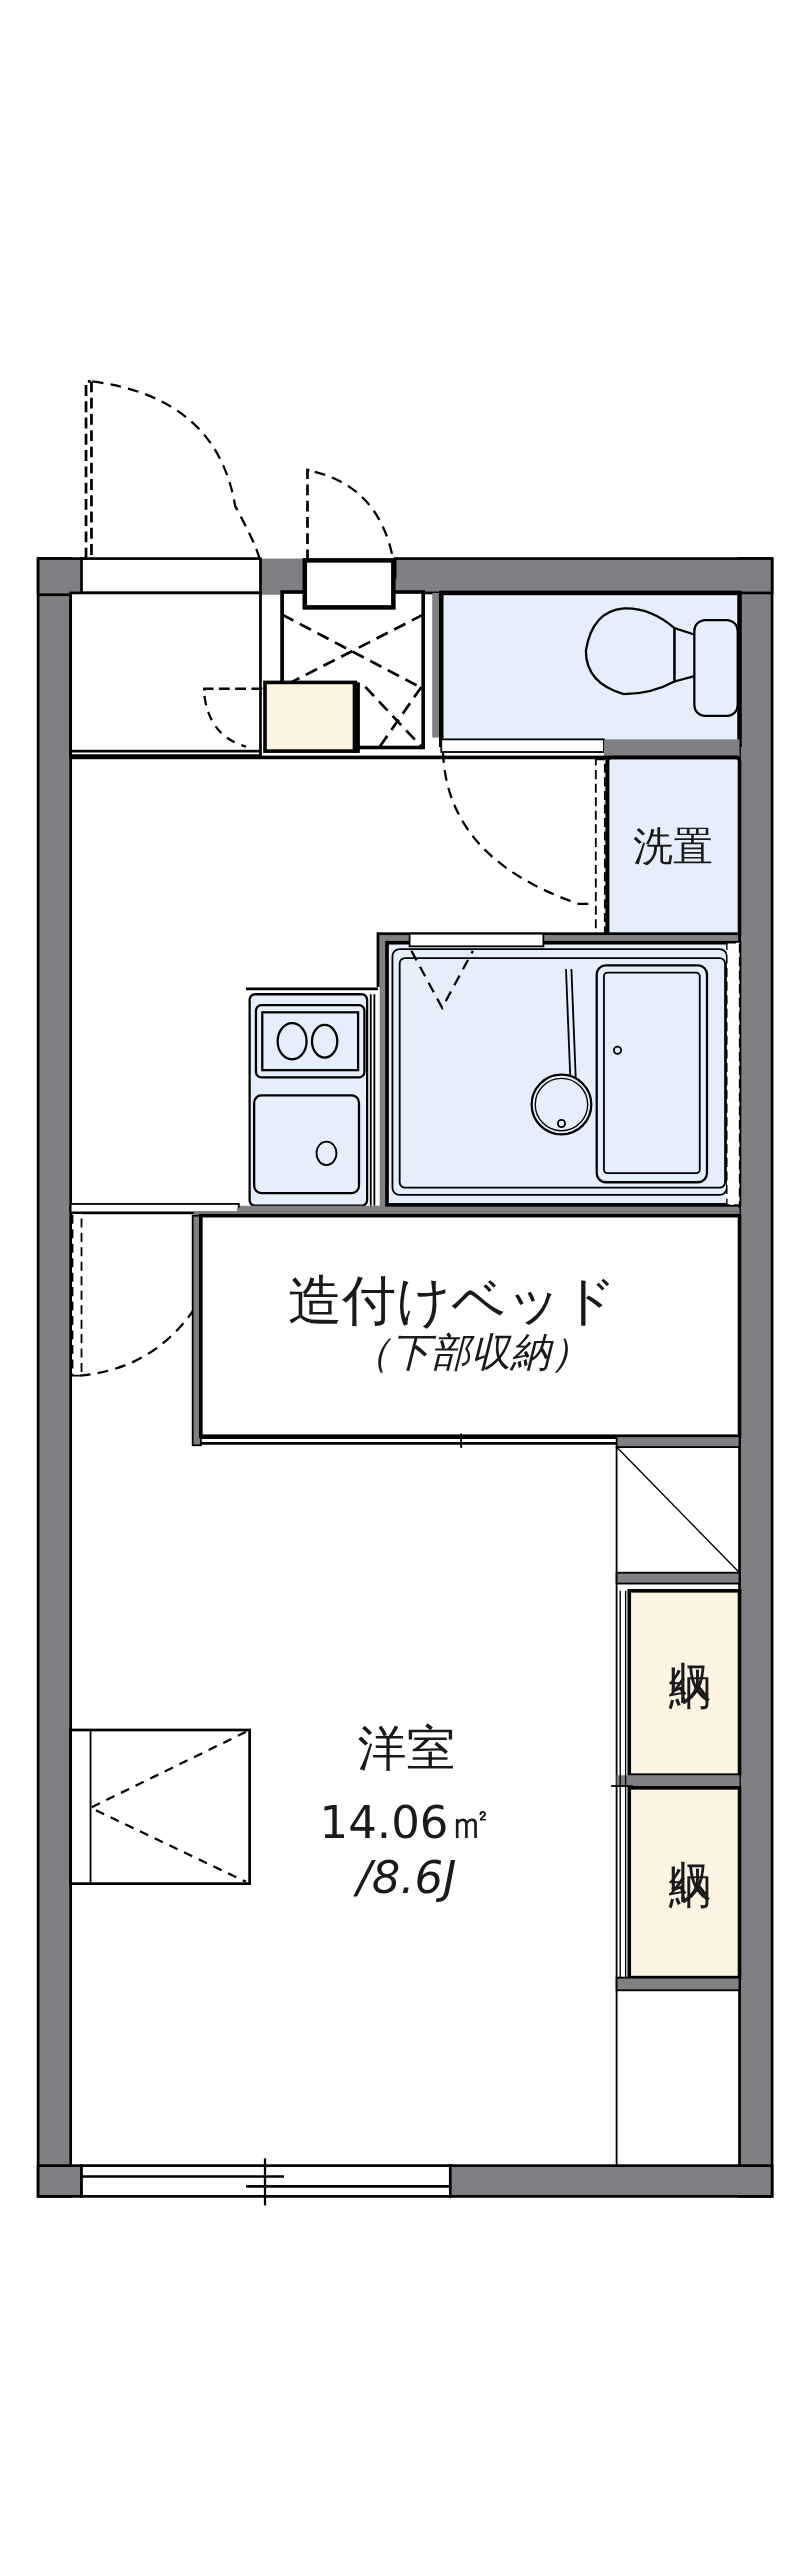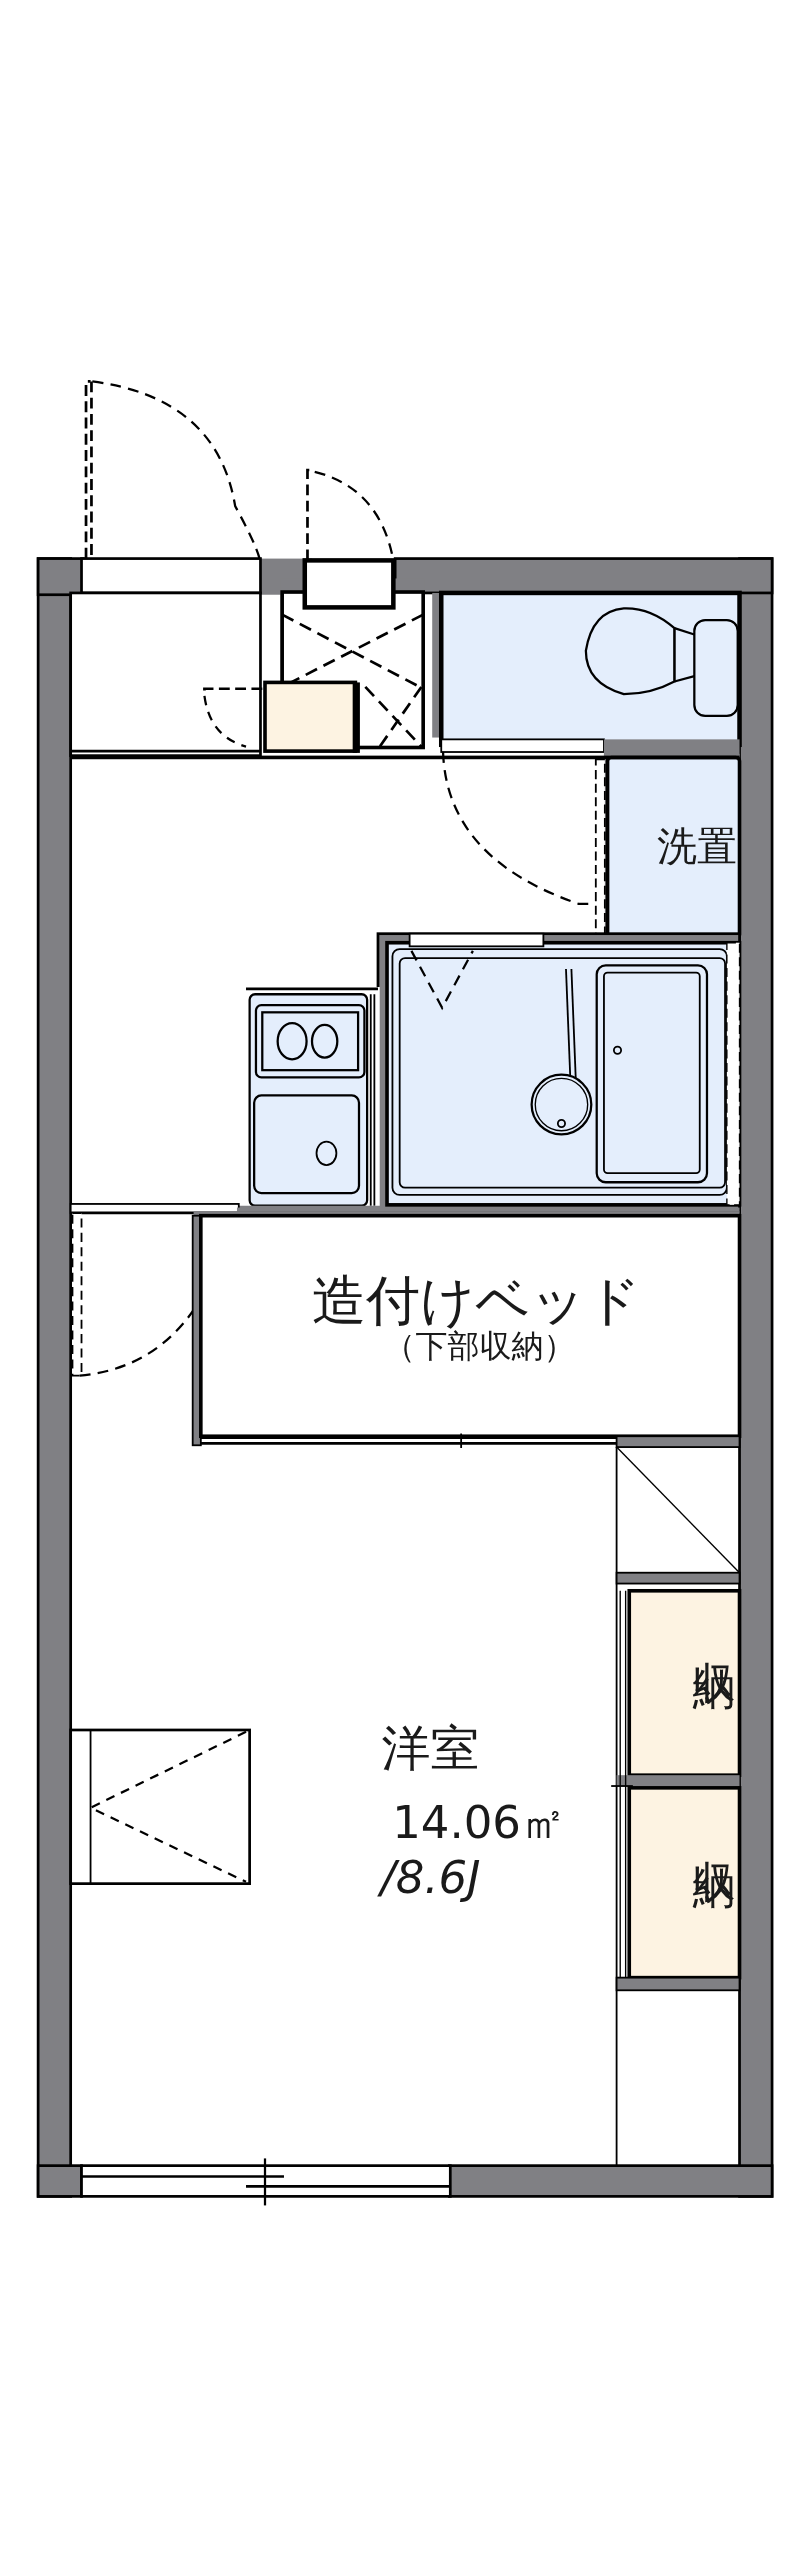--- a/index.html
+++ b/index.html
@@ -1,18 +1,18 @@
 <!DOCTYPE html>
 <html style="font-size:14.5px"><head>
 <meta charset="utf-8">
 <style>
   html, body { margin: 0; padding: 0; background: #ffffff; }
   body { width: 812px; height: 2576px; position: relative; overflow: hidden; font-family: "DejaVu Sans", sans-serif; }
   #plan { position: absolute; left: 0; top: 0; }
-  .label { position: absolute; color: #1a1a1a; text-align: center; white-space: nowrap; font-family: "DejaVu Sans", sans-serif; padding-left: 24px; }
+  .label { position: absolute; color: #1a1a1a; text-align: center; white-space: nowrap; font-family: "DejaVu Sans", sans-serif; }
   .lbl-vert { writing-mode: vertical-rl; text-orientation: upright; letter-spacing: 7.2px; }
 </style>
 </head>
 <body>
 
 <svg id="plan" width="812" height="2576" viewBox="0 0 898 2850" xmlns="http://www.w3.org/2000/svg">
 
   <g>
 
     <rect x="42" y="618" width="36" height="1812" fill="#808084" stroke="#000" stroke-width="3"></rect>
@@ -169,21 +169,21 @@
     <rect x="90" y="2396" width="408" height="34" fill="#fff" stroke="#000" stroke-width="3"></rect>
     <line x1="90" y1="2408" x2="314" y2="2408" stroke="#000" stroke-width="3"></line>
     <line x1="272" y1="2419" x2="498" y2="2419" stroke="#000" stroke-width="3"></line>
     <line x1="293" y1="2388" x2="293" y2="2440" stroke="#000" stroke-width="2.5"></line>
   </g>
 </svg>
 
 <div class="label" style="left:607px; top:819px; width:132px; font-size:40px;">洗置</div>
 
 <div class="label" style="left:183px; top:1265px; width:539px; font-size:54px;">造付けベッド</div>
-<div class="label" style="left:186px; top:1325px; width:539px; font-size:32px;">（下部収納）</div>
+<div class="label" style="left:201px; top:1325px; width:539px; font-size:40px;font-style:italic;">（下部収納）</div>
 
 <div class="label" style="left:271px; top:1716px; width:271px; font-size:49px;">洋室</div>
-<div class="label" style="left:271px; top:1793px; width:271px; font-size:45px;text-align:right;">14.06㎡</div>
+<div class="label" style="left:271px; top:1793px; width:271px; font-size:45px;">14.06㎡</div>
 <div class="label" style="left:271px; top:1851px; width:271px; font-size:45px;font-style:italic;">/8.6J</div>
 
 <div class="label lbl-vert" style="left:662px; top:1627px; font-size:43px;">収納</div>
 <div class="label lbl-vert" style="left:662px; top:1826px; font-size:43px;">収納</div>
 
 
 </body></html>

